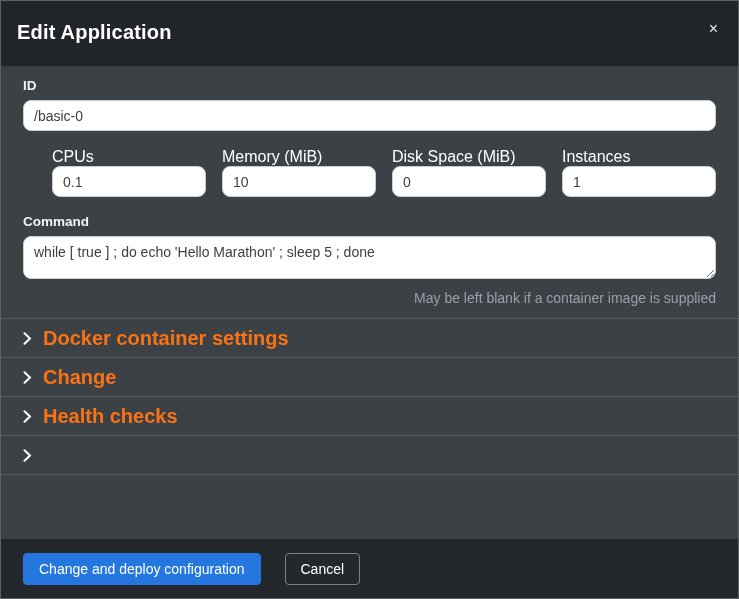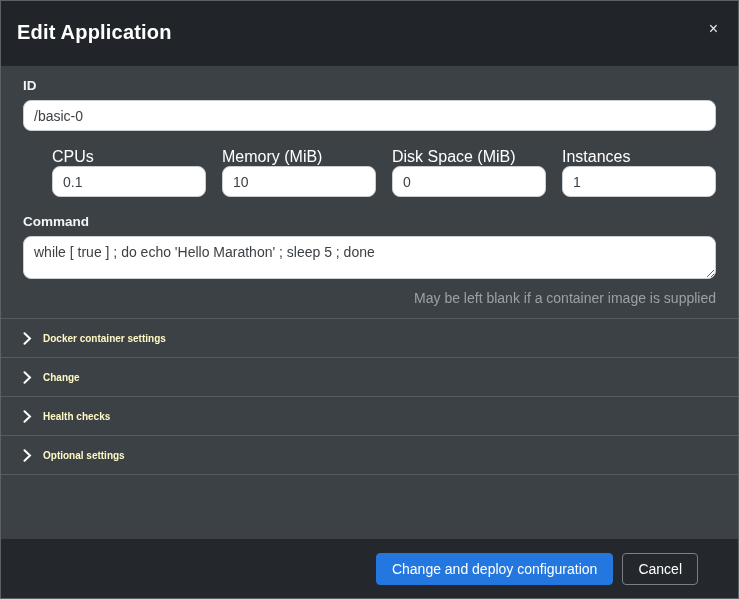--- a/index.html
+++ b/index.html
@@ -93,35 +93,34 @@
     display: flex;
     align-items: center;
     gap: 11px;
     height: 39px;
     padding: 0 22px;
     border-bottom: 1px solid rgba(255,255,255,0.14);
     cursor: pointer;
     user-select: none;
   }
   .section-label {
-    font-size: 10px;
+    font-size: 20px;
     font-weight: 700;
-    color: #fef9c3;
+    color: #f97316;
   }
   .chev { display: inline-flex; width: 9px; flex: 0 0 auto; }
   
   .modal-footer {
     flex: 0 0 auto;
     background: #24282c;
     height: 59px;
     display: flex;
     align-items: center;
-    gap: 9px;
-    padding: 0 40px;
-    justify-content: flex-end;
+    gap: 24px;
+    padding: 0 22px;
   }
   .btn {
     height: 32px;
     padding: 0 15px;
     border-radius: 4px;
     font-size: 14px;
     font-family: inherit;
     cursor: pointer;
     line-height: 30px;
   }
@@ -209,21 +208,20 @@
       </span>
       <span class="section-label">Health checks</span>
     </div>
 
     <div class="section-row">
       <span class="chev">
         <svg width="9" height="13" viewBox="0 0 9 13">
             <path d="M1.5 1.2 L7 6.5 L1.5 11.8" stroke="#ffffff" stroke-width="2" fill="none" stroke-linecap="round"></path>
           </svg>
       </span>
-      <span class="section-label">Optional settings</span>
     </div>
 
   </div>
 
   <div class="modal-footer">
     <button class="btn btn-primary">Change and deploy configuration</button>
     <button class="btn btn-cancel">Cancel</button>
   </div>
 
 </div>

